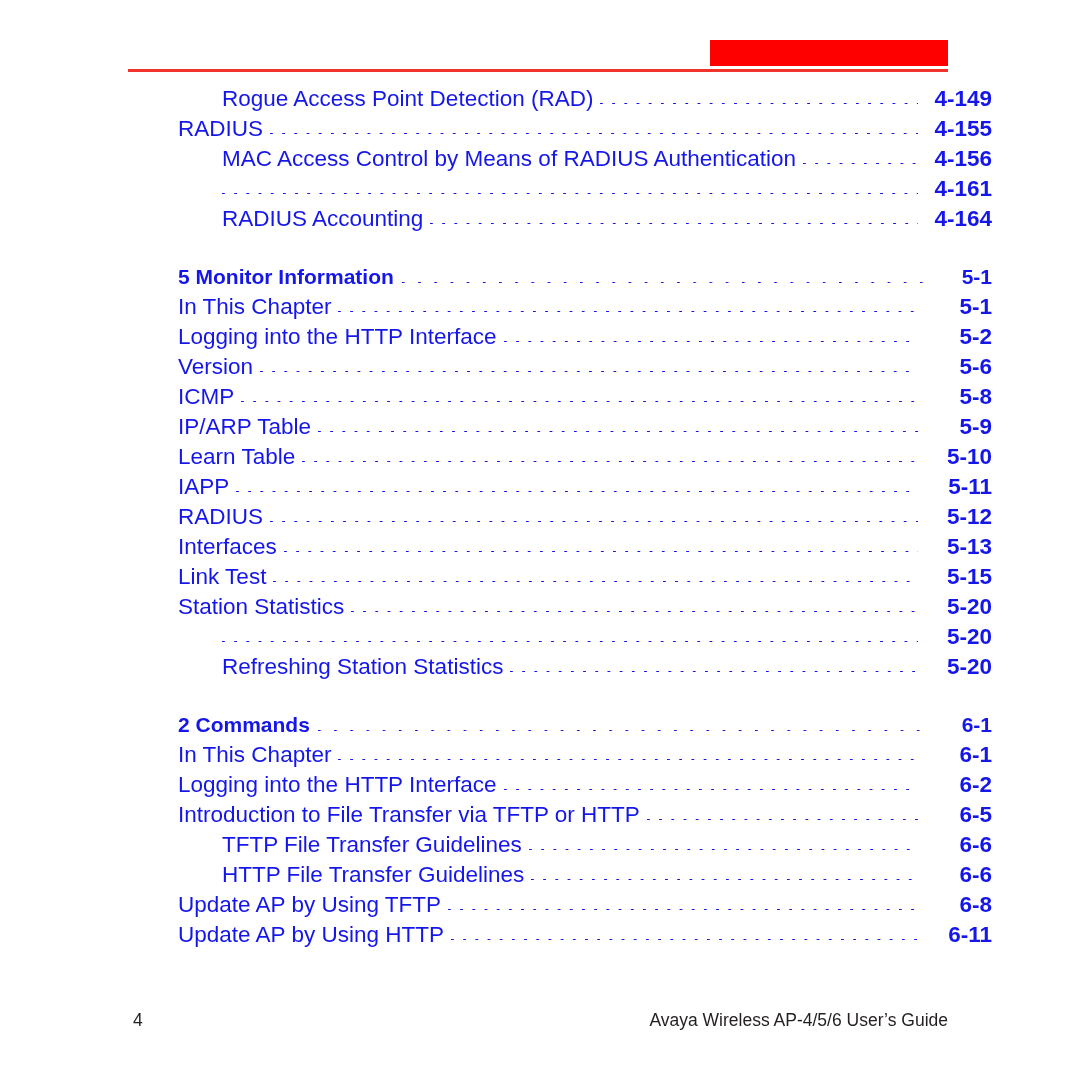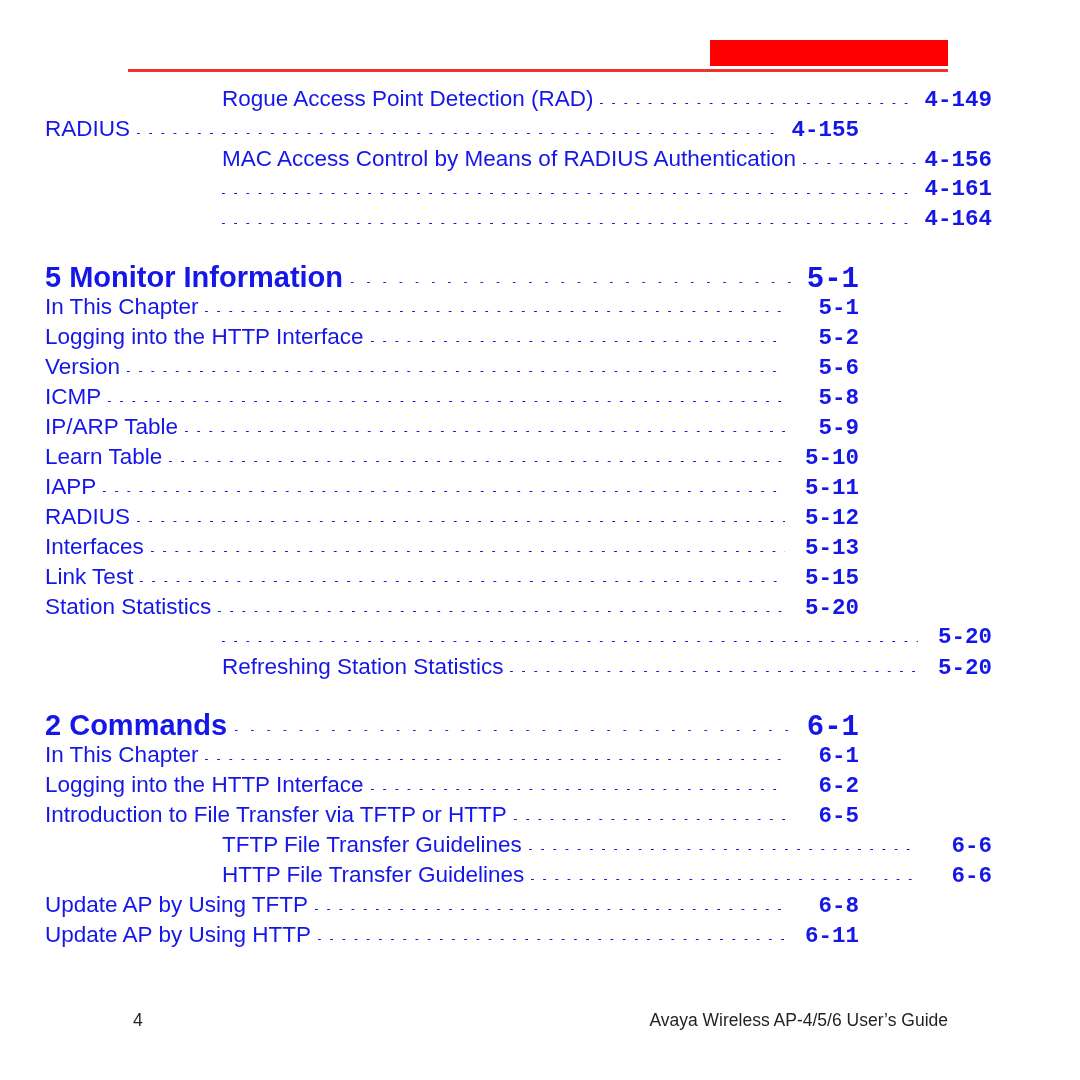--- a/index.html
+++ b/index.html
@@ -45,20 +45,21 @@
     left: 0;
     top: 84px;
     width: 1080px;
     padding-left: 45px;
   }
 
   .toc-row {
     display: flex;
     align-items: baseline;
     width: 814px;
+    margin-left: 133px;
     height: 30px;
     color: #1516e8;
     font-size: 22.5px;
     line-height: 30px;
     white-space: nowrap;
   }
 
   .toc-row .title {
     flex: 0 0 auto;
     padding-right: 7px;
@@ -83,38 +84,37 @@
     background-size: 12.2px 3px;
     background-repeat: repeat-x;
     background-position: left center;
   }
 
   .toc-row .pageno {
     flex: 0 0 66px;
     text-align: right;
     font-weight: bold;
     padding-left: 8px;
-    font-family: Liberation Mono, monospace;
   }
 
   
   .toc-row.level-2 {
     margin-left: 177px;
     width: 770px;
   }
   .toc-row.level-2 .pageno {
     font-weight: bold;
   }
   .toc-row.level-1 .pageno {
     font-weight: bold;
   }
 
   
   .toc-row.chapter {
-    font-size: 29px;
+    font-size: 21px;
     font-weight: bold;
     height: 30px;
     line-height: 30px;
     justify-content: center;
   }
   .toc-row.chapter .leader {
     margin-top: 10px;
   }
   .toc-row.chapter .leader::before {
     height: 5px;
@@ -174,20 +174,21 @@
       <div class="toc-row level-2">
         <span class="title">MAC Access Control by Means of RADIUS Authentication</span>
         <span class="leader"></span>
         <span class="pageno">4-156</span>
       </div>
       <div class="toc-row level-2">
         <span class="leader"></span>
         <span class="pageno">4-161</span>
       </div>
       <div class="toc-row level-2">
+        <span class="title">RADIUS Accounting</span>
         <span class="leader"></span>
         <span class="pageno">4-164</span>
       </div>
       <div class="gap"></div>
       <div class="toc-row chapter">
         <span class="title">5 Monitor Information</span>
         <span class="leader"></span>
         <span class="pageno">5-1</span>
       </div>
       <div class="toc-row level-1">

